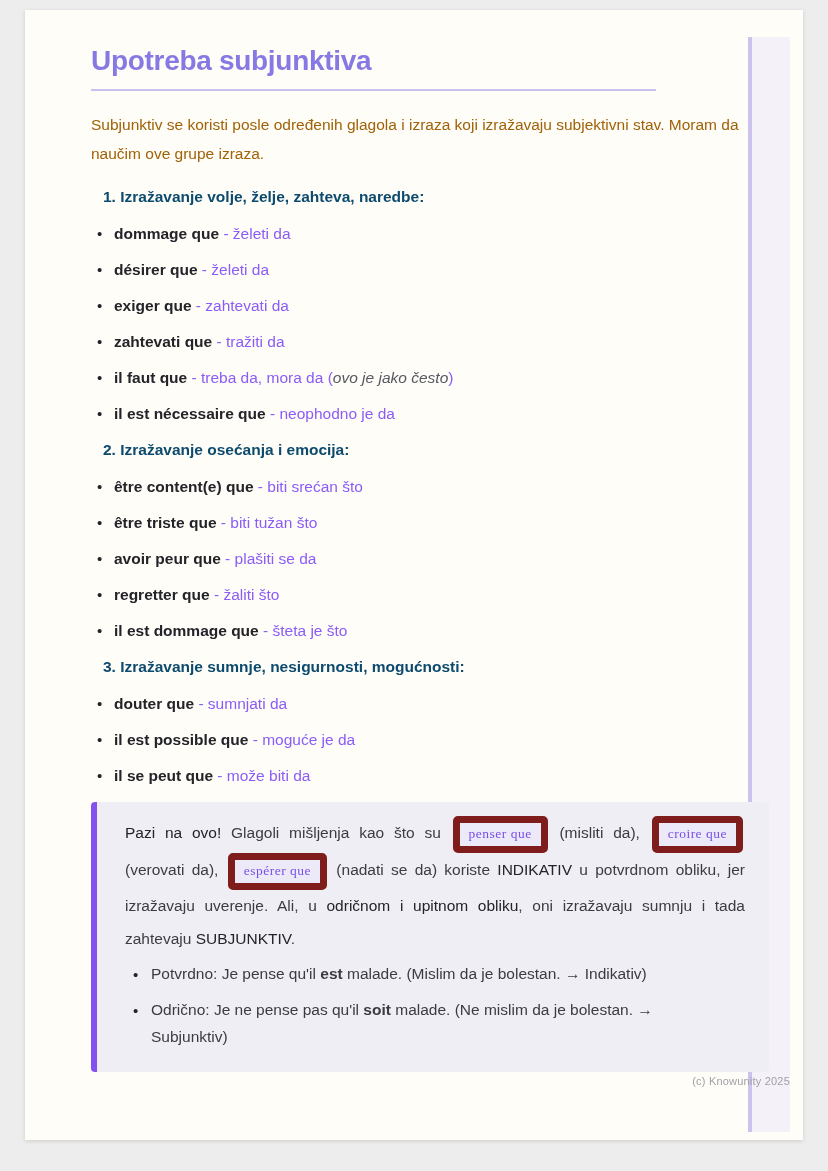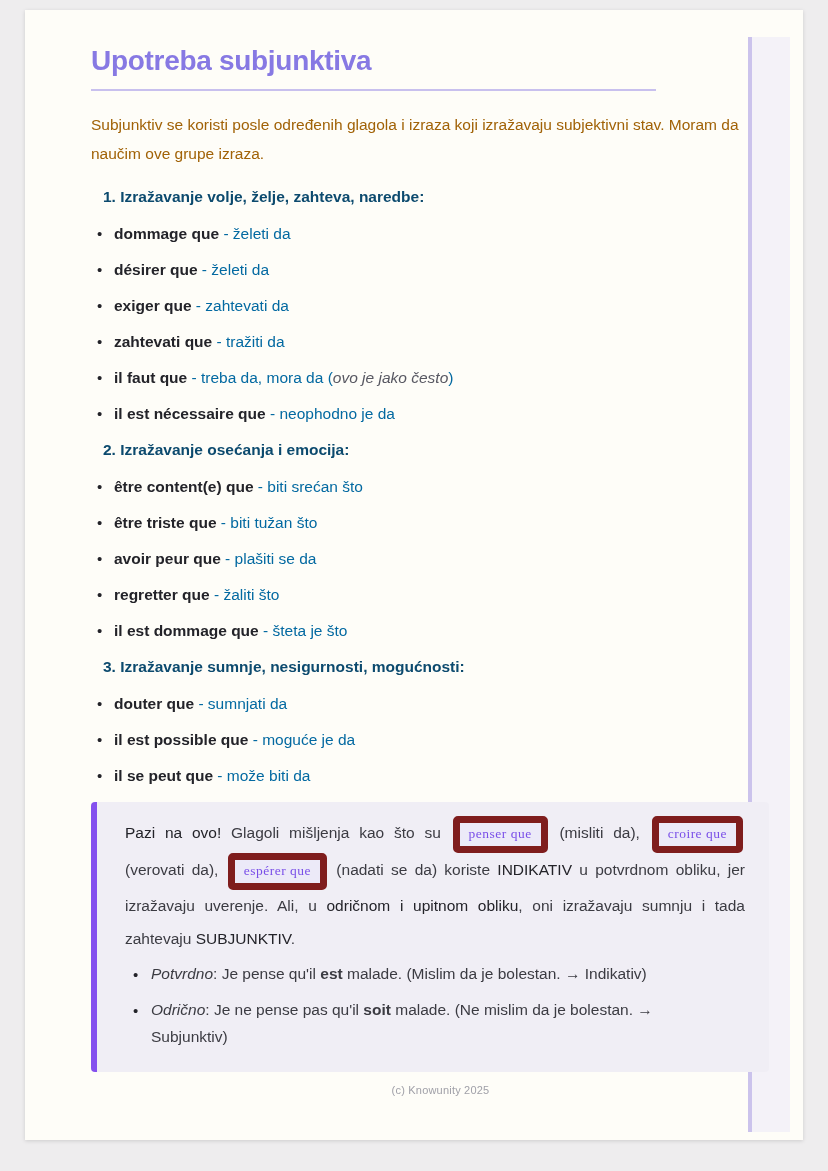--- a/index.html
+++ b/index.html
@@ -27,44 +27,44 @@
   .rule { width: 565px; height: 2px; background: #c8c0ee; margin-bottom: 20px; }
 
   p.intro { font-size: 15.5px; color: #a16207; line-height: 1.85; max-width: 652px; margin-bottom: 18px; }
 
   h2.sec { font-size: 15.5px; font-weight: 700; color: #0c4a6e; line-height: 19px; margin: 2px 12px 18px; }
 
   ul.terms { list-style: none; margin-bottom: 4px; }
   ul.terms li { position: relative; padding-left: 23px; font-size: 15.5px; line-height: 19px; margin-bottom: 17px; }
   ul.terms li::before { content: "•"; position: absolute; left: 6px; top: 0; color: #232329; font-size: 15px; }
   .term { font-weight: 700; color: #232329; }
-  .desc { color: #0369a1; }
+  .desc { color: #8b5cf6; }
   .desc-italic { color: #585862; font-style: italic; }
 
   .callout {
     margin-top: 16px; width: 678px;
     background: #f0eef5; border-left: 6px solid #8450ee; border-radius: 4px;
     padding: 14px 24px 12px 28px;
   }
   .callout-para { font-size: 15.5px; color: #3b3b42; line-height: 2.1; text-align: justify; margin-bottom: 6px; }
   .callout-para b, .co-bold { font-weight: 400; color: #232329; }
   .chip {
     display: inline-block;
     font-family: Liberation Serif, serif;
     font-size: 13.5px; letter-spacing: .5px; color: #7a4fe8;
     background: #eceaf8; border: 7px solid #7f1d1d; border-radius: 5px;
     padding: 1px 9px 2px; margin: 0 2px; line-height: 1.5; vertical-align: baseline;
   }
   ul.examples { list-style: none; max-width: 532px; margin-left: 4px; }
   ul.examples li { position: relative; padding-left: 22px; font-size: 15.5px; color: #3b3b42; line-height: 1.7; margin-bottom: 10px; }
   ul.examples li::before { content: "•"; position: absolute; left: 4px; top: 1px; color: #232329; font-size: 15px; }
-  .ex-label { font-style: italic; }
+  .ex-label { }
 
   .footer {
-    text-align: center; margin: 12px -42px 0 0;
+    text-align: right; margin: 3px -42px 0 0;
     font-size: 11px; color: #a0a0a8; letter-spacing: .2px;
   }
 </style>
 </head>
 <body>
 
 <div class="canvas">
   <div class="page">
     <div class="right-rail"></div>
 

